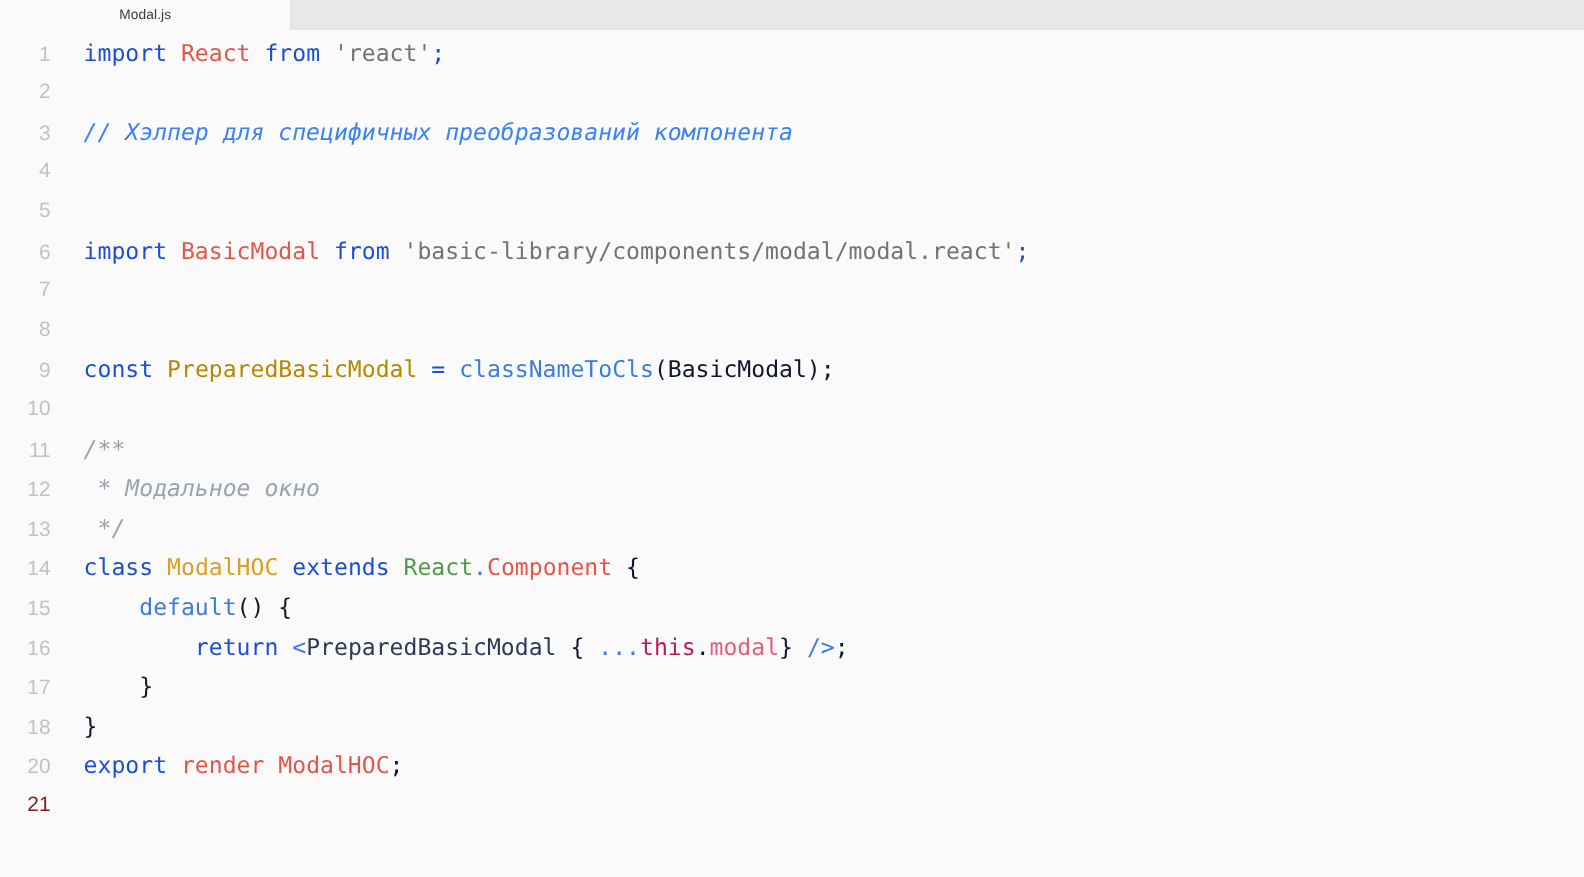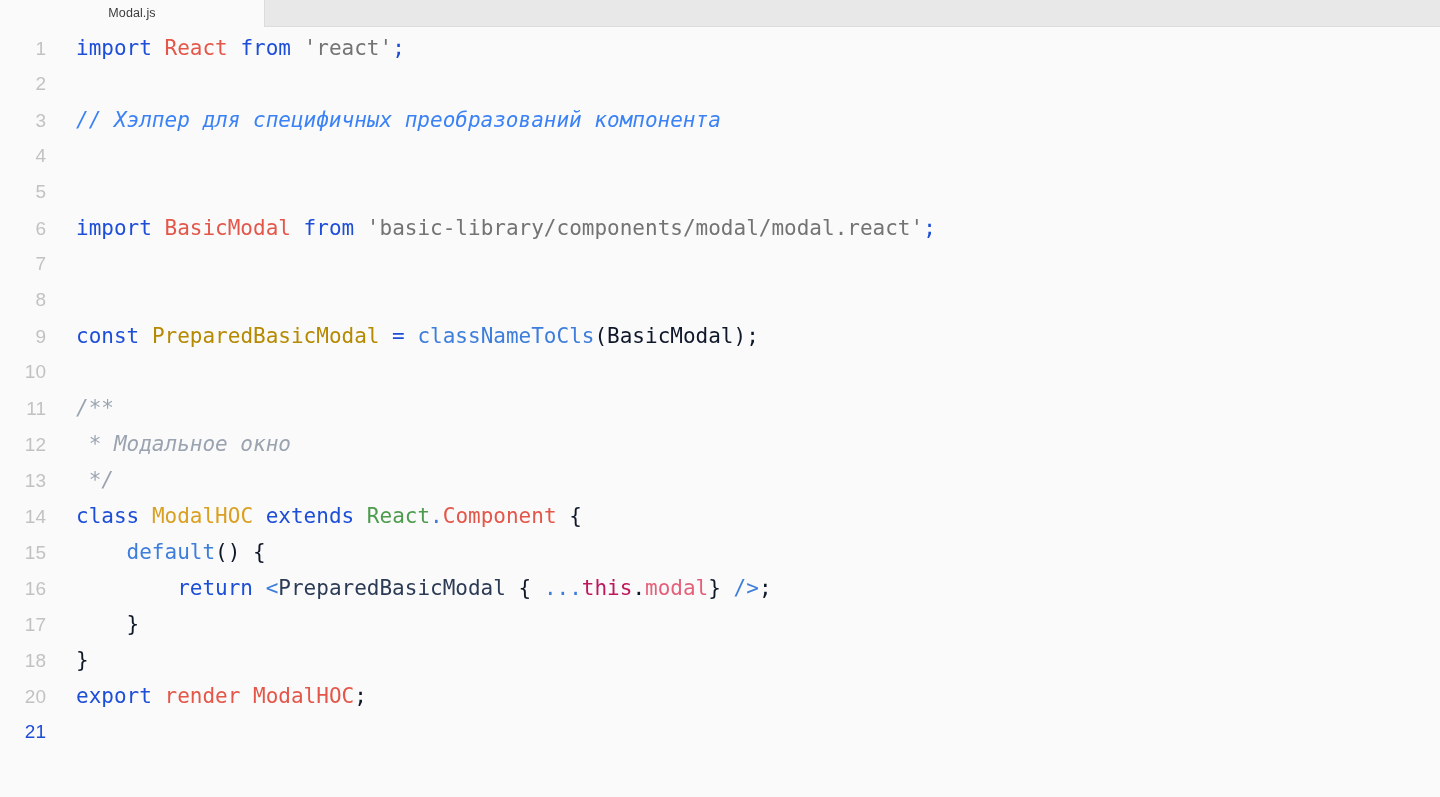--- a/index.html
+++ b/index.html
@@ -69,21 +69,21 @@
     width: 46px;
     min-width: 46px;
     text-align: right;
     font-family: "Liberation Sans", sans-serif;
     font-size: 19px;
     color: #c2c2c2;
     user-select: none;
     line-height: 36px;
   }
   .gutter.current {
-    color: #1d4ed8;
+    color: #7f1d1d;
   }
   .code {
     padding-left: 30px;
     font-family: "DejaVu Sans Mono", monospace;
     font-size: 21px;
     line-height: 36px;
     color: #2b2b2b;
     letter-spacing: 0px;
   }
 

